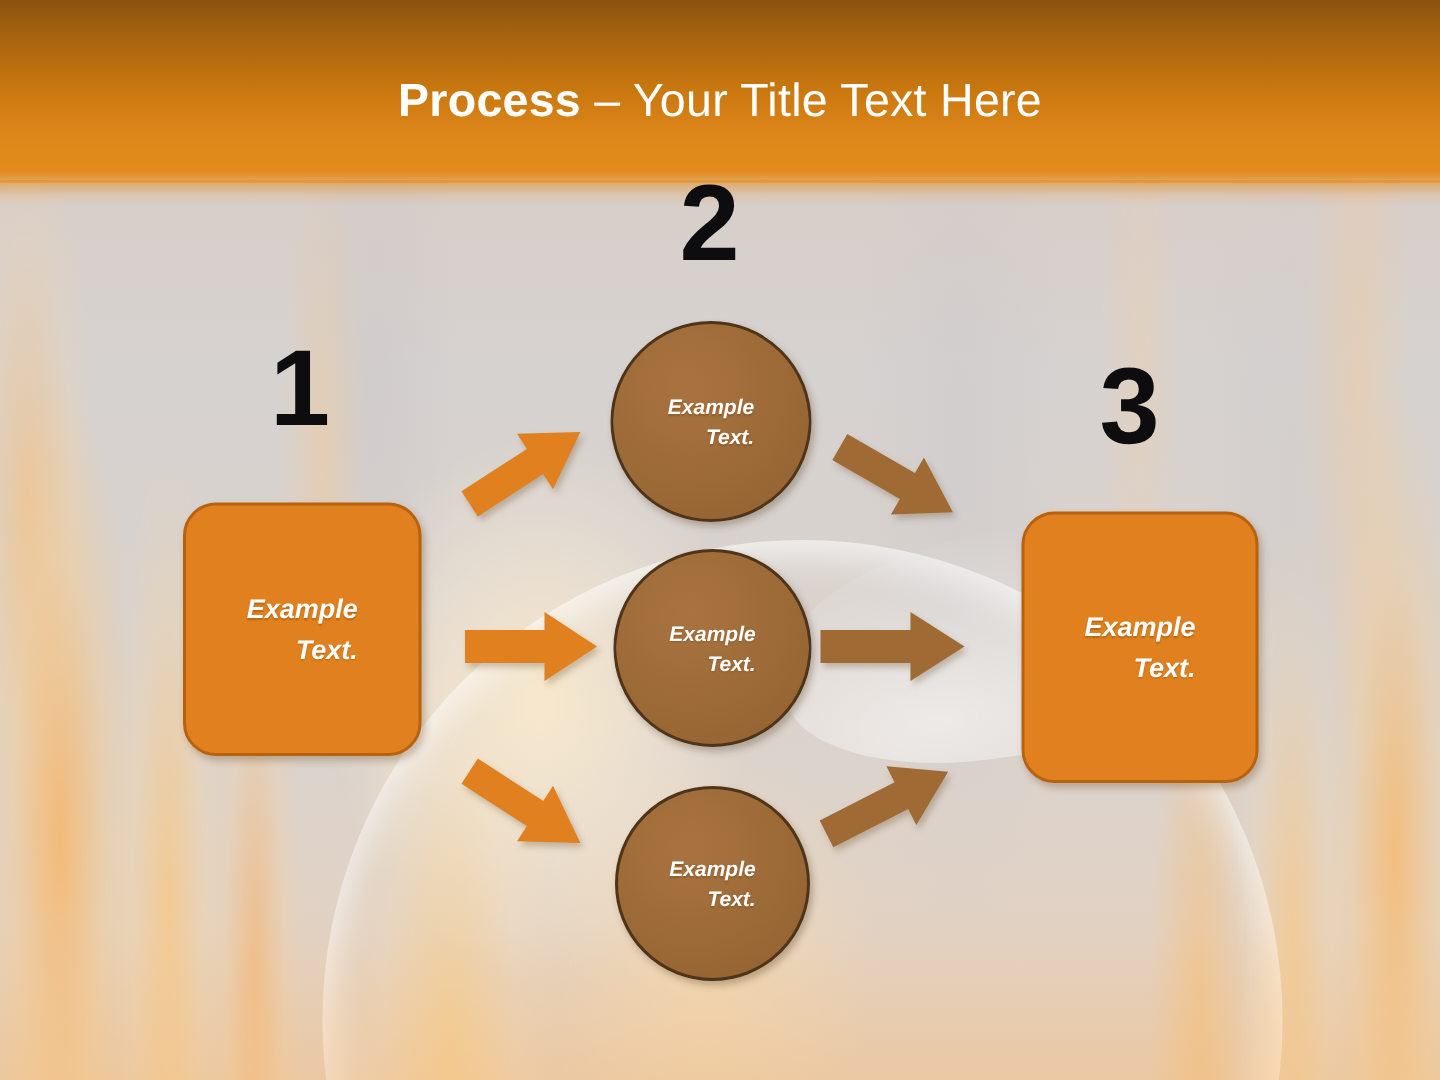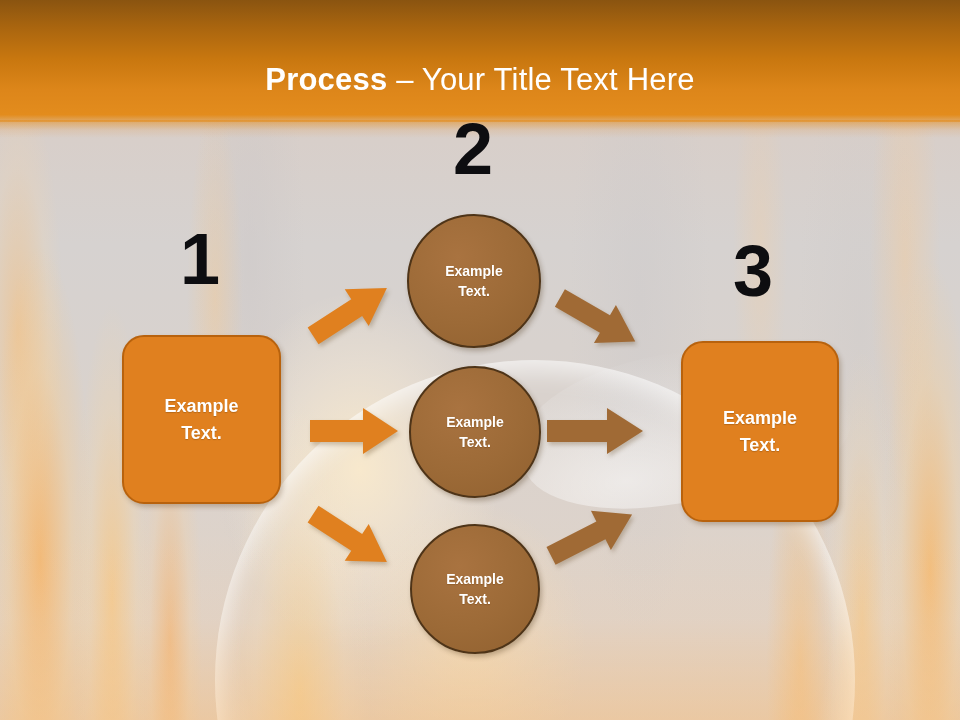--- a/index.html
+++ b/index.html
@@ -128,21 +128,20 @@
     position: absolute;
     left: 0;
     top: 48px;
     width: 960px;
     text-align: center;
     color: #ffffff;
     font-size: 31px;
     line-height: 38px;
     letter-spacing: 0.2px;
     white-space: nowrap;
-    margin-top: 13px;
   }
   .title-strong { font-weight: bold; }
   .title-rest { font-weight: normal; }
 
   
   .step-num {
     position: absolute;
     color: #0d0d10;
     font-weight: bold;
     font-size: 72px;
@@ -164,21 +163,22 @@
     display: flex;
     align-items: center;
     justify-content: center;
   }
   #box-start { left: 122px; top: 335px; width: 155px; height: 165px; }
   #box-end   { left: 681px; top: 341px; width: 154px; height: 177px; }
 
   .box-label, .circle-label {
     color: #ffffff;
     font-weight: bold;
-    text-align: center;
+    font-style: italic;
+    text-align: right;
     line-height: 1.45;
     text-shadow: 0 1px 1px rgba(110,60,10,0.35);
   }
   .box-label { font-size: 18px; }
 
   
   .proc-circle {
     position: absolute;
     border-radius: 50%;
     background: radial-gradient(circle at 38% 32%, #a97340 0%, #9c6a37 55%, #90602f 100%);

